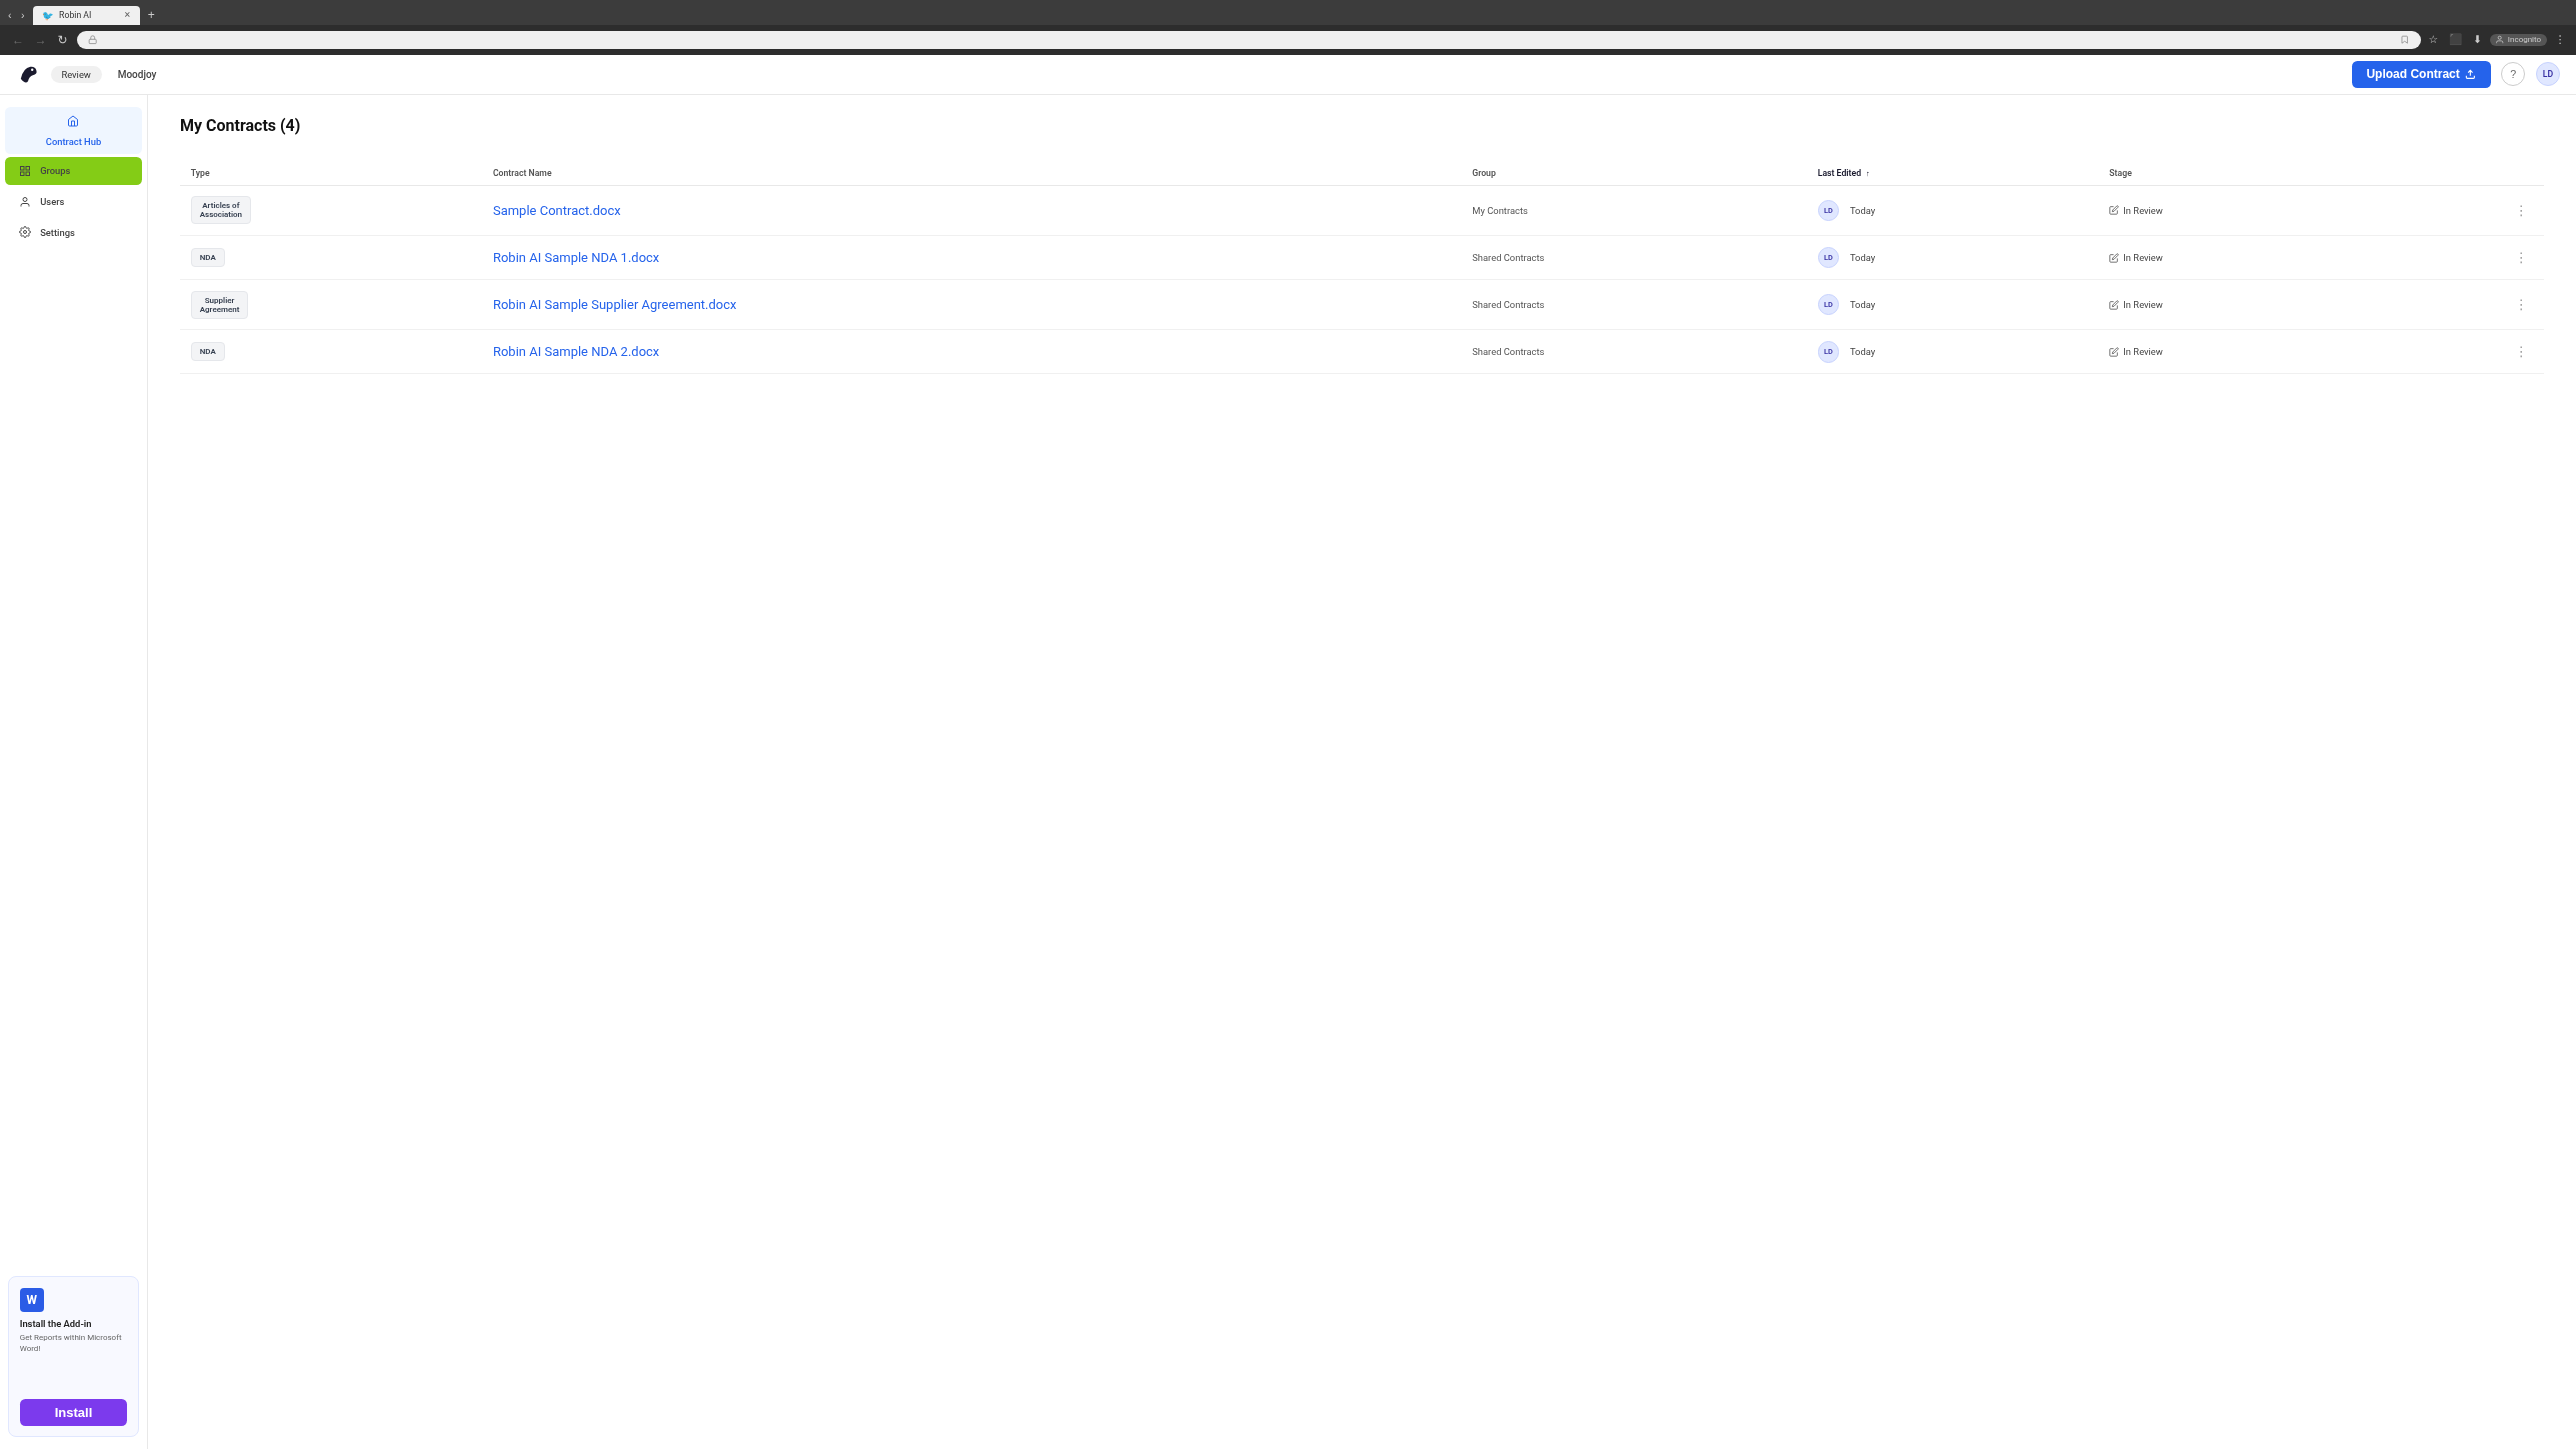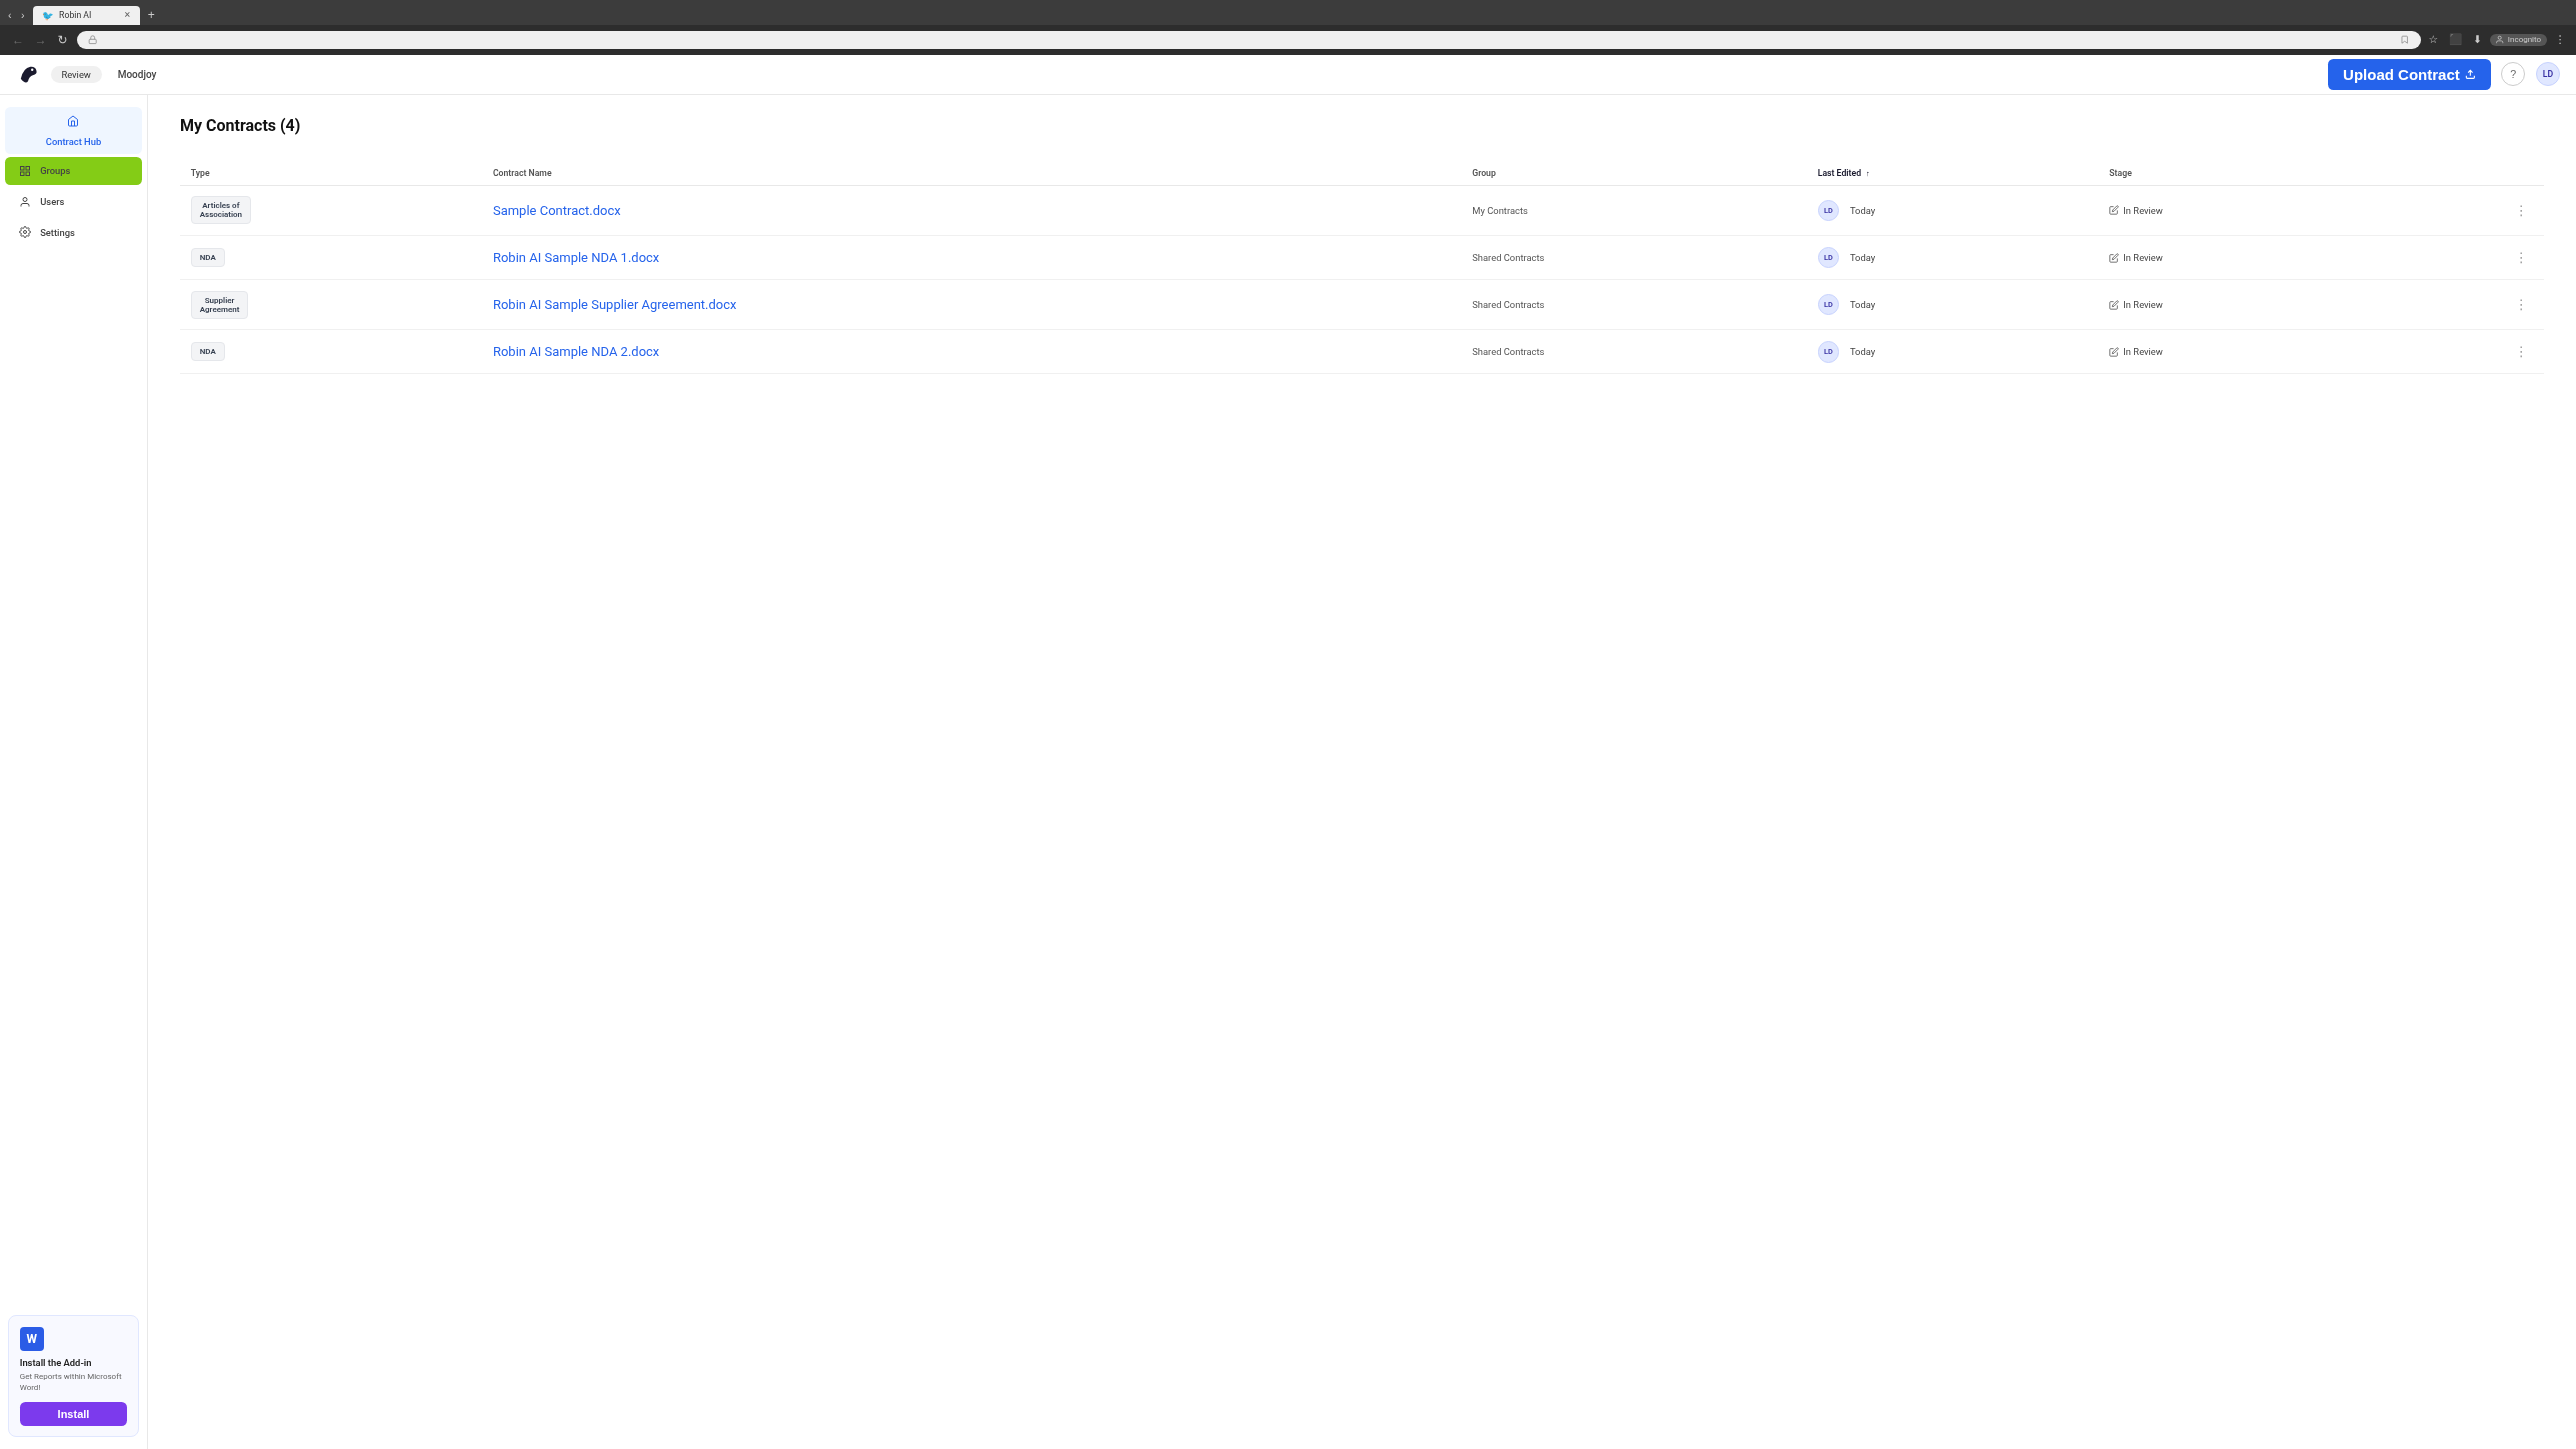--- a/index.html
+++ b/index.html
@@ -25,38 +25,38 @@
     .incognito-badge { background: #555; color: #ccc; font-size: 8px; padding: 1.3px 5.4px; border-radius: 8px; display: flex; align-items: center; gap: 3px; }
 
     
     .app-container { display: flex; flex-direction: column; height: calc(100vh - 48px); background: #fff; }
     .app-header { display: flex; align-items: center; padding: 0 16px; height: 40px; background: #fff; border-bottom: 0.7px solid #e8e8e8; gap: 10.7px; }
     .app-logo { display: flex; align-items: center; }
     .logo-bird { width: 24px; height: 24px; }
     .review-badge { background: #f0f0f0; border-radius: 13.4px; padding: 3.4px 10.7px; font-size: 9.4px; color: #333; font-weight: 400; }
     .workspace-name { font-size: 10px; color: #444; font-weight: 500; margin-left: 5.4px; text-align: center; }
     .header-spacer { flex: 1; }
-    .upload-btn { background: #2563eb; color: #fff; border: none; border-radius: 5.4px; padding: 6.7px 14.8px; font-size: 15px; font-weight: 600; cursor: pointer; display: flex; align-items: center; gap: 5.4px; }
+    .upload-btn { background: #2563eb; color: #fff; border: none; border-radius: 5.4px; padding: 6.7px 14.8px; font-size: 12px; font-weight: 600; cursor: pointer; display: flex; align-items: center; gap: 5.4px; }
     .help-btn { width: 24px; height: 24px; border-radius: 50%; border: 0.7px solid #ccc; background: none; cursor: pointer; display: flex; align-items: center; justify-content: center; font-size: 10.7px; color: #666; }
     .user-avatar { width: 24px; height: 24px; border-radius: 50%; background: #e0e7ff; border: 0.7px solid #c7d2fe; display: flex; align-items: center; justify-content: center; font-size: 8.7px; font-weight: 600; color: #3730a3; cursor: pointer; }
 
     .app-body { display: flex; flex: 1; overflow: hidden; }
 
     
     .sidebar { width: 148px; background: #fff; border-right: 0.7px solid #e8e8e8; display: flex; flex-direction: column; padding: 10.7px 0; overflow-y: auto; }
     .sidebar-item { display: flex; align-items: center; gap: 8px; padding: 7.4px 13.4px; cursor: pointer; border-radius: 5.4px; margin: 1.3px 5.4px; font-size: 9.4px; color: #444; font-weight: 500; }
     .sidebar-item.active { background: #eff6ff; color: #2563eb; flex-direction: column; }
     .sidebar-item.hovered { background: #84cc16; }
     .sidebar-icon { width: 13.4px; height: 13.4px; display: flex; align-items: center; justify-content: center; flex-shrink: 0; }
 
     .sidebar-addon { margin: auto 8px 8px; background: #f8f9ff; border: 0.7px solid #e0e7ff; border-radius: 8px; padding: 10.7px; }
     .addon-word-icon { width: 24px; height: 24px; background: #2b5ce6; border-radius: 4px; display: flex; align-items: center; justify-content: center; color: #fff; font-size: 12px; font-weight: 700; margin-bottom: 6.7px; }
     .addon-title { font-size: 9.4px; font-weight: 600; color: #222; margin-bottom: 2.7px; }
     .addon-desc { font-size: 8px; color: #666; line-height: 1.4; margin-bottom: 8px; }
-    .addon-install-btn { background: #7c3aed; color: #fff; border: none; border-radius: 5.4px; padding: 6px 8px; font-size: 11px; font-weight: 600; width: 100%; cursor: pointer; }
+    .addon-install-btn { background: #7c3aed; color: #fff; border: none; border-radius: 5.4px; padding: 6px 8px; font-size: 13px; font-weight: 600; width: 100%; cursor: pointer; margin-top: 36px; }
 
     
     .main-content { flex: 1; padding: 21.5px 32px; overflow-y: auto; background: #fff; }
     .page-title { font-size: 16px; font-weight: 700; color: #111; margin-bottom: 26px; }
 
     
     .contracts-table { width: 100%; border-collapse: collapse; }
     .contracts-table th { text-align: left; padding: 6.7px 10.7px; font-size: 8.7px; font-weight: 600; color: #555; border-bottom: 1.3px solid #e8e8e8; }
     .contracts-table th.sortable { cursor: pointer; }
     .contracts-table th.sortable.active { color: #1a1a2e; }

